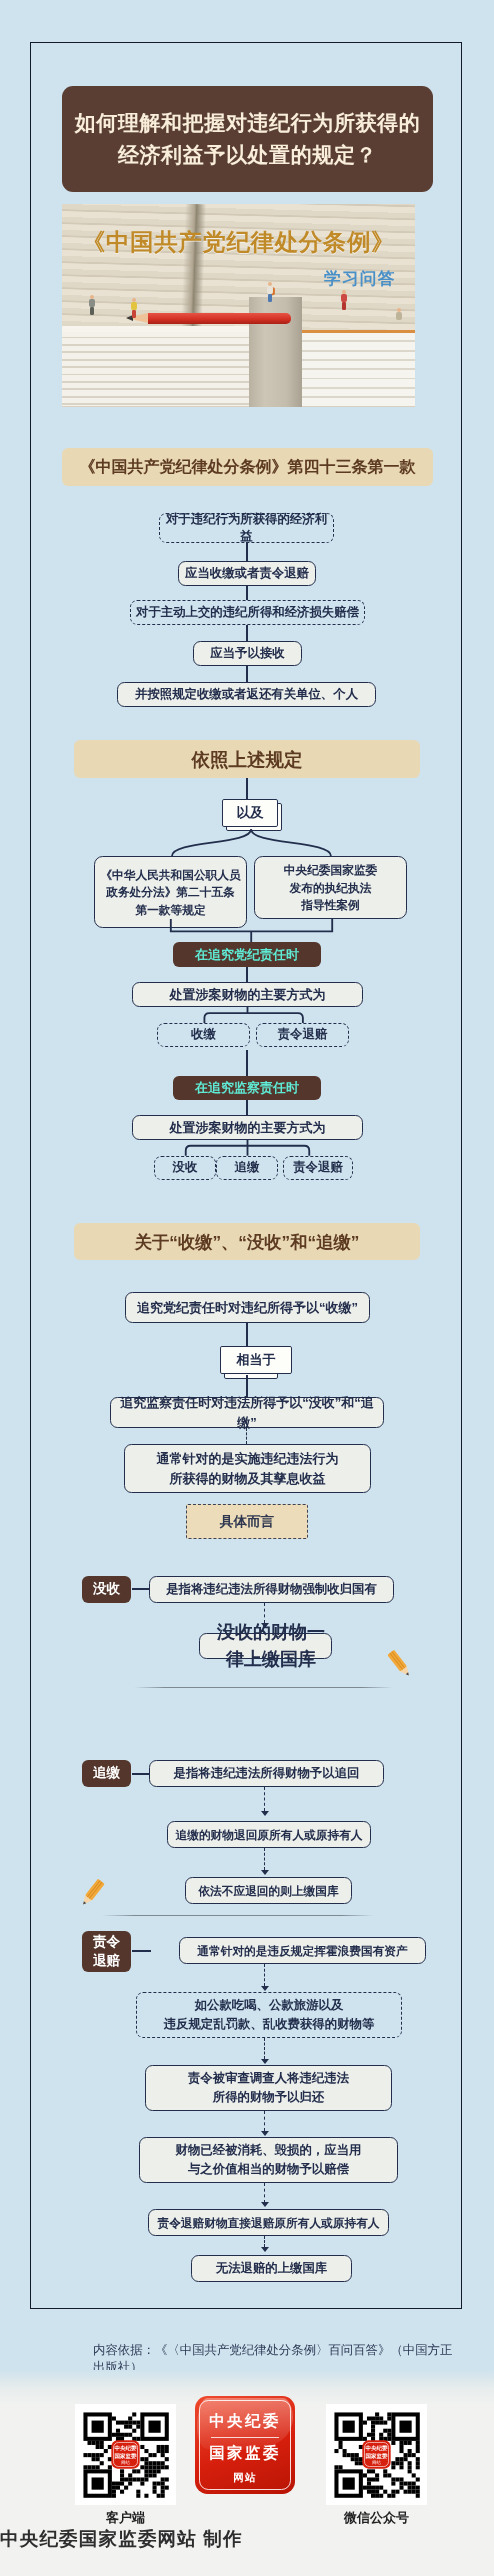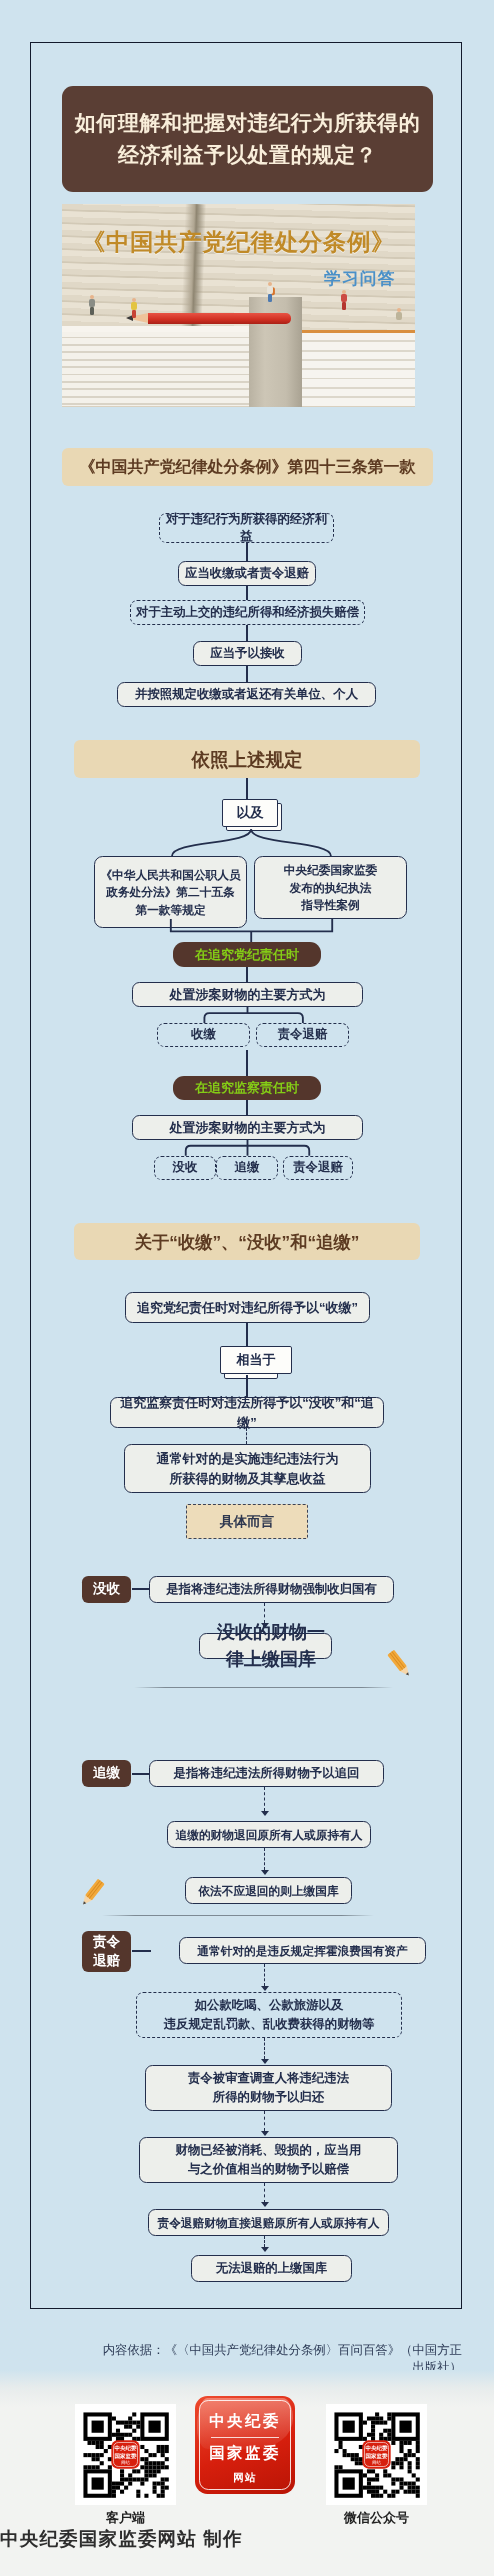--- a/index.html
+++ b/index.html
@@ -8,21 +8,21 @@
   .abs{position:absolute;box-sizing:border-box;}
   .ctr{display:flex;align-items:center;justify-content:center;text-align:center;}
   .pre{white-space:pre-line;}
   .frame{border:1.9px solid #131a2c;}
   .titlebox{background:#5a3e34;border-radius:11px;color:#f9eeda;font-weight:bold;
             font-size:21px;line-height:32px;letter-spacing:0.6px;flex-direction:column;}
   .banner{background:#e9d8b4;border-radius:6.2px;color:#5d3b22;font-weight:bold;}
   .box{background:#edefeb;border:1.9px solid #232e4c;border-radius:7.4px;color:#232e4c;
        font-weight:bold;line-height:1.5;}
   .dashedbox{background:transparent;border:1.9px dashed #232e4c;border-radius:7.4px;color:#232e4c;font-weight:bold;}
-  .brownbox{background:#54362c;border-radius:11px;color:#84cc16;font-weight:bold;}
+  .brownbox{background:#54362c;border-radius:6px;color:#5eead4;font-weight:bold;}
   .label{background:#54362c;border-radius:6.2px;color:#ffffff;font-weight:bold;line-height:1.35;}
   .stack{background:#fdfdfa;border:1.9px solid #232e4c;border-radius:1.9px;color:#232e4c;font-weight:bold;}
   .vline{width:1.9px;background:#232e4c;}
   .hline{height:1.9px;background:#232e4c;}
   .vdash{width:0;border-left:1.9px dashed #232e4c;}
   .ahead{width:0;height:0;border-left:4.3px solid transparent;border-right:4.3px solid transparent;
          border-top:5.6px solid #232e4c;}
   .divline{height:1.2px;background:linear-gradient(90deg,rgba(125,138,148,0),#7d8a94 12%,#7d8a94 88%,rgba(125,138,148,0));}
   .tanbox{background:#eddcba;border:1.9px dashed #3d4356;border-radius:2px;color:#2f3850;font-weight:bold;}
   
@@ -35,21 +35,21 @@
   .goldtitle{color:#c08a28;font-weight:bold;font-size:23.5px;letter-spacing:0.6px;text-shadow:0 0.6px 0 rgba(255,255,255,.6);}
   .blue-tag{color:#4a90c8;font-weight:bold;font-size:16.7px;letter-spacing:1.2px;}
   .pencil-body{background:linear-gradient(180deg,#e85344,#d02f22 60%,#a92117);border-radius:0 5px 5px 0;}
   .pencil-tip{width:0;height:0;border-top:5.6px solid transparent;border-bottom:5.6px solid transparent;border-right:22px solid #eec39a;}
   .pencil-lead{width:0;height:0;border-top:3.1px solid transparent;border-bottom:3.1px solid transparent;border-right:7.4px solid #3a3a3a;}
   .fig .h{width:4.3px;height:4.3px;border-radius:50%;background:#e7b48c;margin:0 auto;}
   .fig .b{width:5.6px;height:8px;border-radius:1.9px;margin:0 auto;}
   .fig .l{width:4.3px;height:7.4px;border-radius:1.2px;margin:0 auto;}
   
   .footerbg{background:linear-gradient(180deg,#cfe3ee 0px,#e7ecec 17.3px,#f2f3f1 37px,#f2f3f1 100%);}
-  .credit{font-family:"Liberation Serif","DejaVu Serif",serif;color:#2c3a55;font-size:12.4px;text-align:right;}
+  .credit{font-family:"Liberation Serif","DejaVu Serif",serif;color:#2c3a55;font-size:12.4px;}
   .badge{background:linear-gradient(160deg,#ee4a2e,#d71f0d 55%,#b81405);border-radius:12.4px;}
   .badge-inner{position:absolute;left:3.7px;top:3.7px;right:3.7px;bottom:3.7px;border:0.9px solid rgba(255,255,255,.85);border-radius:9.3px;}
   .badge-gloss{position:absolute;left:1.9px;top:1.9px;right:1.9px;height:52%;border-radius:10.5px 10.5px 40%/60% 40%;background:linear-gradient(180deg,rgba(255,255,255,.32),rgba(255,255,255,.05));}
   .badge-txt{position:relative;color:#fff;font-family:"Liberation Serif","DejaVu Serif",serif;font-weight:bold;text-align:center;letter-spacing:2.5px;}
   .qrlabel{font-size:13px;color:#222;text-align:center;font-weight:bold;}
   .madeby{font-size:18.5px;color:#2d2d2d;font-weight:bold;text-align:left;letter-spacing:1.2px;}
   svg{display:block;}
 </style>
 </head>
 <body>

